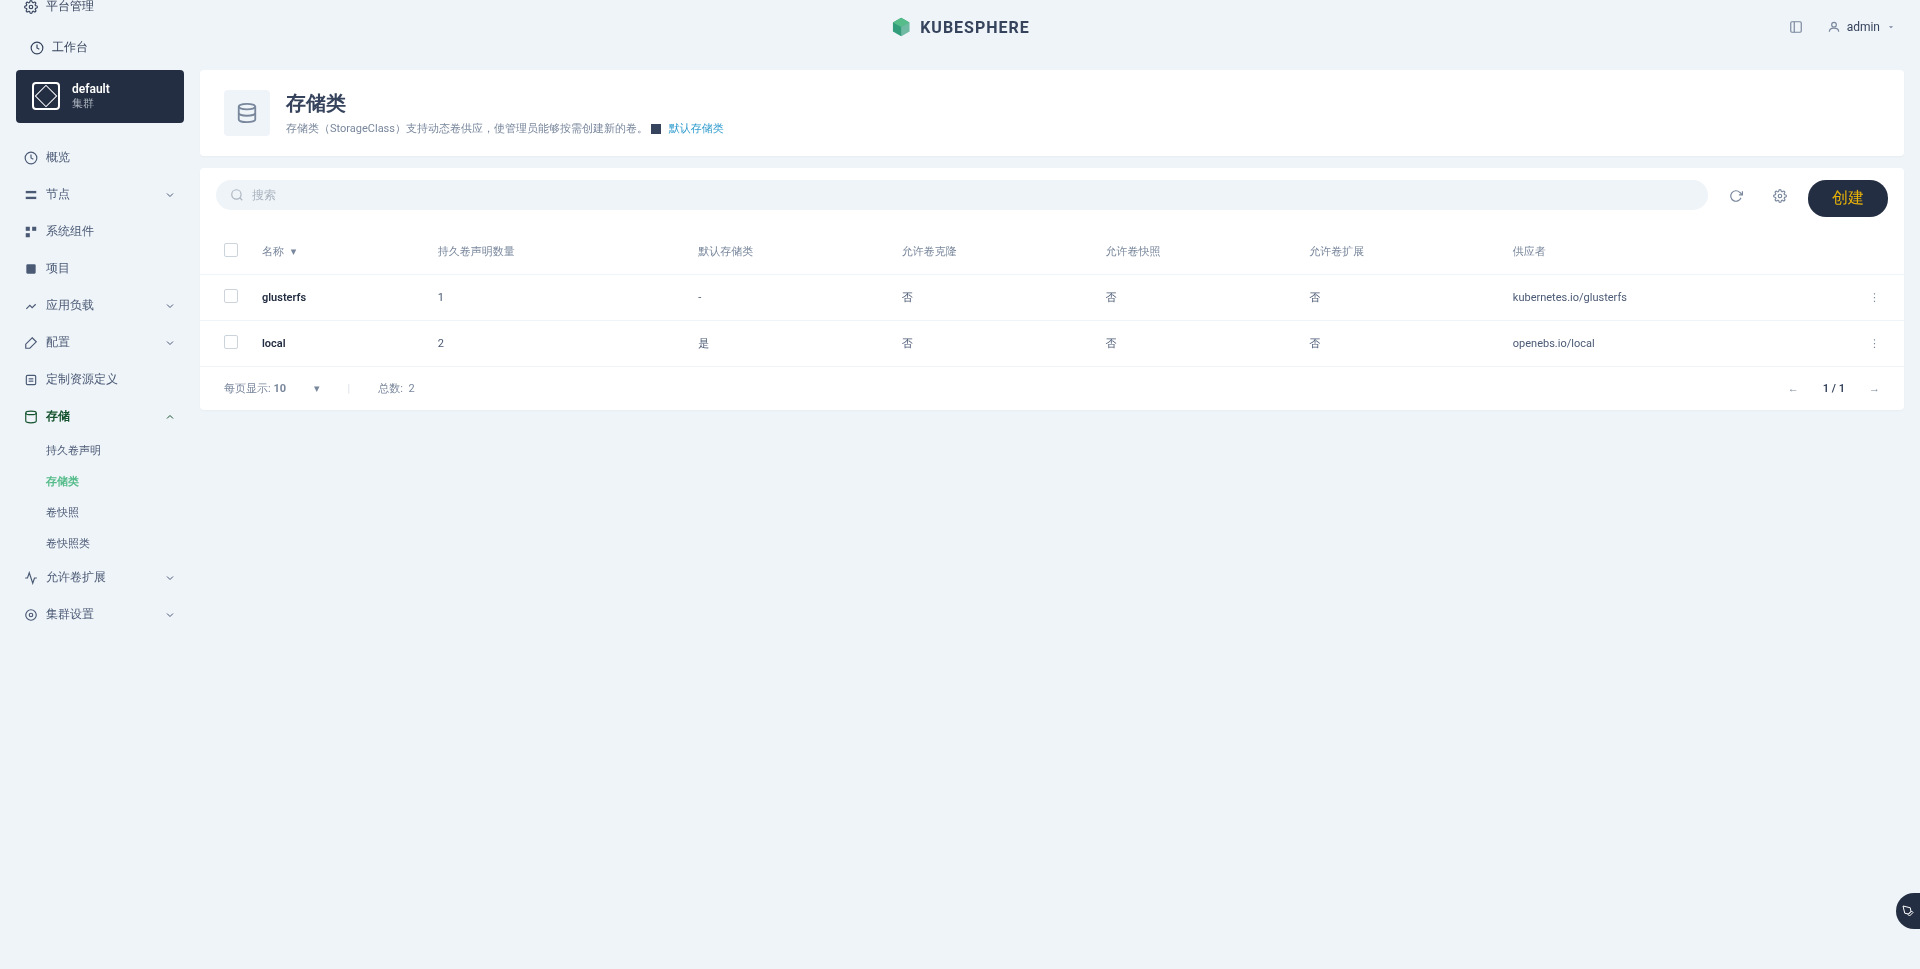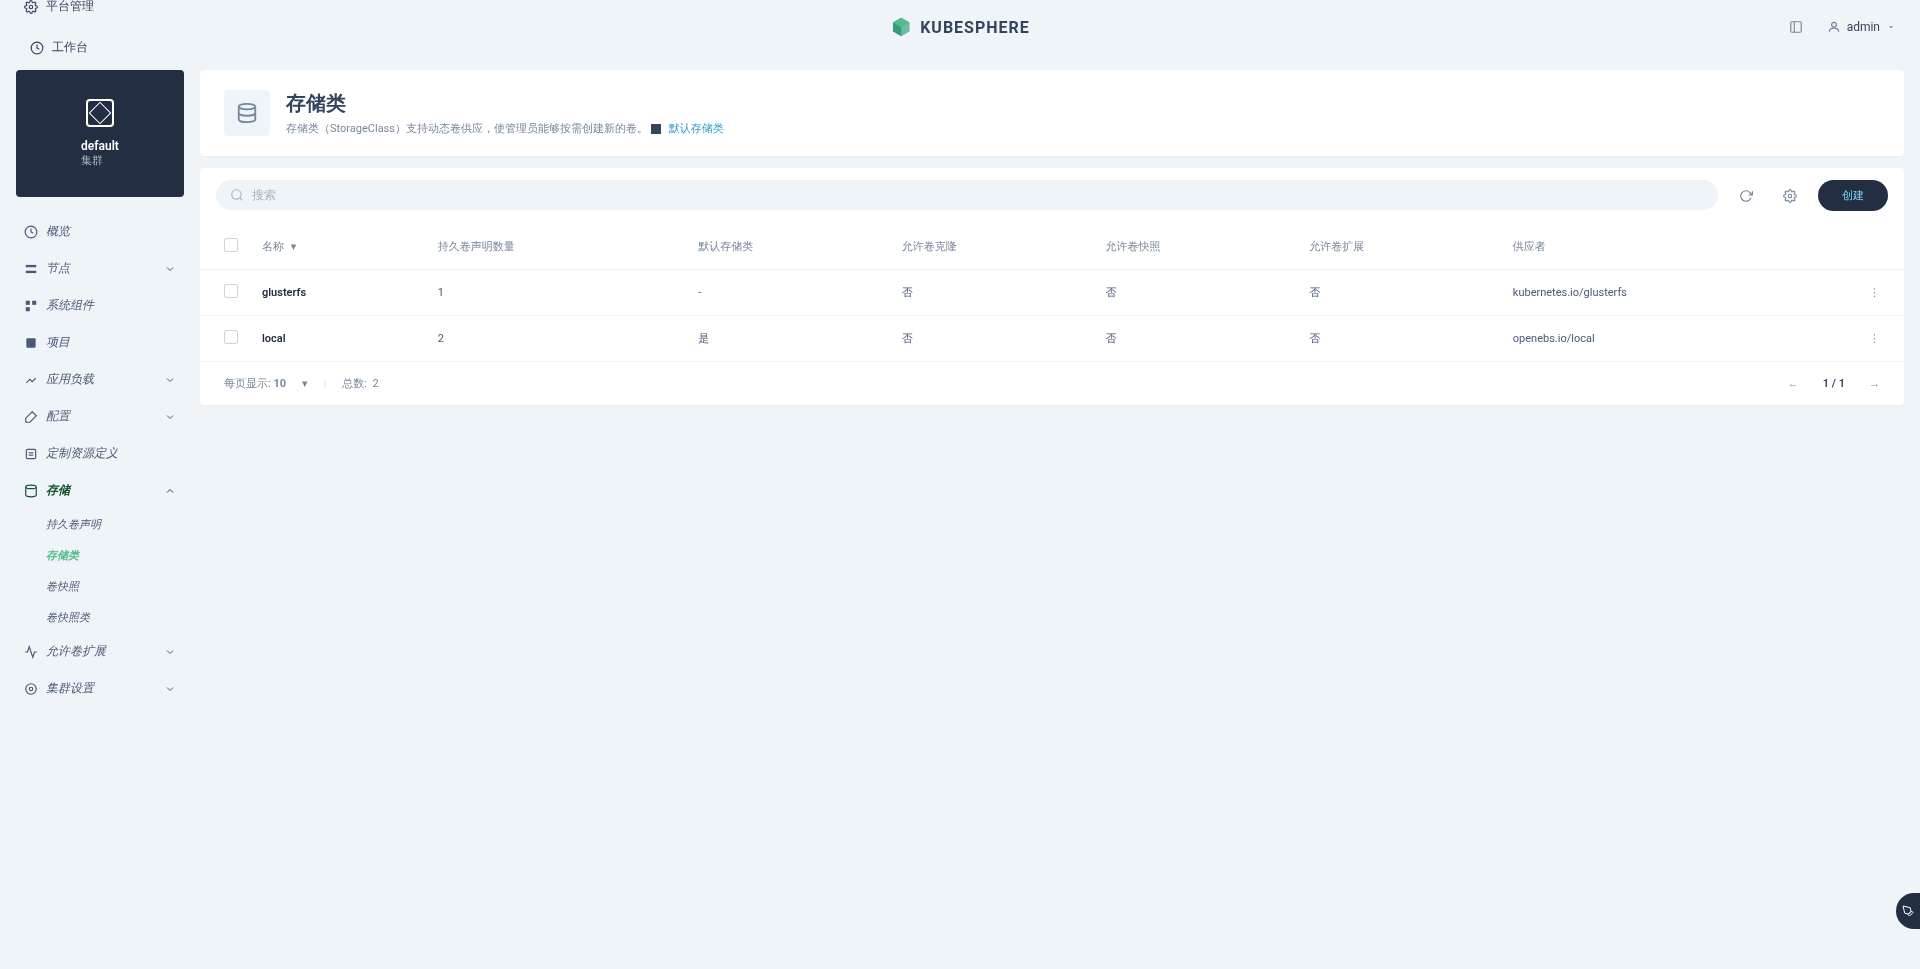--- a/index.html
+++ b/index.html
@@ -42,43 +42,40 @@
     
     .layout { display: flex; }
     .sidebar { width: 200px; padding: 16px; flex-shrink: 0; }
     .main { flex: 1; padding: 16px 16px 16px 0; min-width: 0; }
     
     
     .cluster-card {
       background: #242e42;
       color: #fff;
       border-radius: 4px;
-      padding: 29px 16px;
+      padding: 12px 16px;
       display: flex;
-      align-items: center;
       gap: 12px;
       margin-bottom: 16px;
-      flex-direction: column;
     }
     .cluster-icon { width: 28px; height: 28px; border: 2px solid #fff; border-radius: 4px; display: flex; align-items: center; justify-content: center; }
     .cluster-icon-inner { width: 16px; height: 16px; border: 1.5px solid #fff; transform: rotate(45deg); }
     .cluster-name { font-size: 12px; font-weight: 600; }
     .cluster-type { font-size: 11px; color: #abb4be; }
     
     
     .nav-item {
       display: flex;
       align-items: center;
       gap: 8px;
       padding: 10px 8px;
       cursor: pointer;
       color: #4a5974;
       font-size: 12px;
       border-radius: 4px;
-      font-style: italic;
     }
     .nav-item.active { color: #14532d; font-weight: 600; }
     .nav-item svg { width: 14px; height: 14px; flex-shrink: 0; }
     .nav-item .chevron { margin-left: auto; width: 12px; height: 12px; }
     .nav-sub { padding-left: 22px; }
     .nav-sub .nav-item { padding: 8px 8px; font-size: 11px; }
     .nav-sub .nav-item.active { color: #55bc8a; }
     
     
     .page-header-card {
@@ -111,22 +108,22 @@
     .search-wrap input {
       flex: 1; border: none; background: transparent; outline: none;
       font-size: 12px; color: #36435c;
     }
     .search-wrap input::placeholder { color: #abb4be; }
     .toolbar-icon-btn {
       width: 32px; height: 32px; border-radius: 50%; border: none; background: transparent;
       display: flex; align-items: center; justify-content: center; cursor: pointer; color: #79879c;
     }
     .create-btn {
-      background: #242e42; color: #7dd3fc; border: none; border-radius: 18px;
-      padding: 8px 24px; font-size: 11px; font-weight: 500; cursor: pointer;
+      background: #242e42; color: #eab308; border: none; border-radius: 18px;
+      padding: 8px 24px; font-size: 16px; font-weight: 500; cursor: pointer;
     }
     
     
     .table { width: 100%; border-collapse: collapse; }
     .table th, .table td {
       text-align: left; padding: 14px 12px; font-size: 11px;
       border-bottom: 1px solid #eff4f9;
     }
     .table th { color: #79879c; font-weight: 500; }
     .table td { color: #4a5974; }
@@ -135,21 +132,21 @@
     .table th:last-child, .table td:last-child { padding-right: 24px; width: 40px; text-align: right; }
     .checkbox {
       width: 14px; height: 14px; border: 1px solid #ccd3db; border-radius: 2px;
       display: inline-block; cursor: pointer;
     }
     .sort-caret { display: inline-block; margin-left: 4px; }
     .more-btn { cursor: pointer; color: #79879c; }
     
     
     .pagination {
-      display: flex; align-items: center; padding: 14px 24px; gap: 16px;
+      display: flex; align-items: center; padding: 14px 24px; gap: 28px;
       font-size: 11px; color: #79879c;
     }
     .pagination .sep { color: #d8dee5; }
     .pagination .right { margin-left: auto; display: flex; align-items: center; gap: 24px; }
     .pagination .arrow { cursor: pointer; color: #79879c; }
     .pagination .page-info strong { color: #36435c; font-weight: 600; margin-top: 48px; }
     
     
     .feedback-tab {
       position: fixed; right: 0; bottom: 40px;

